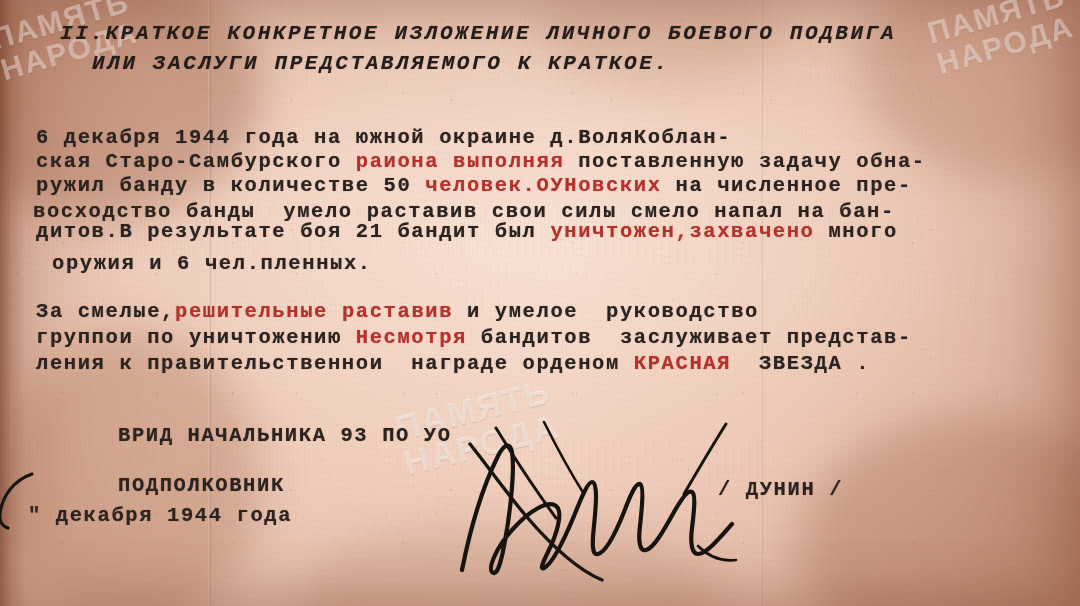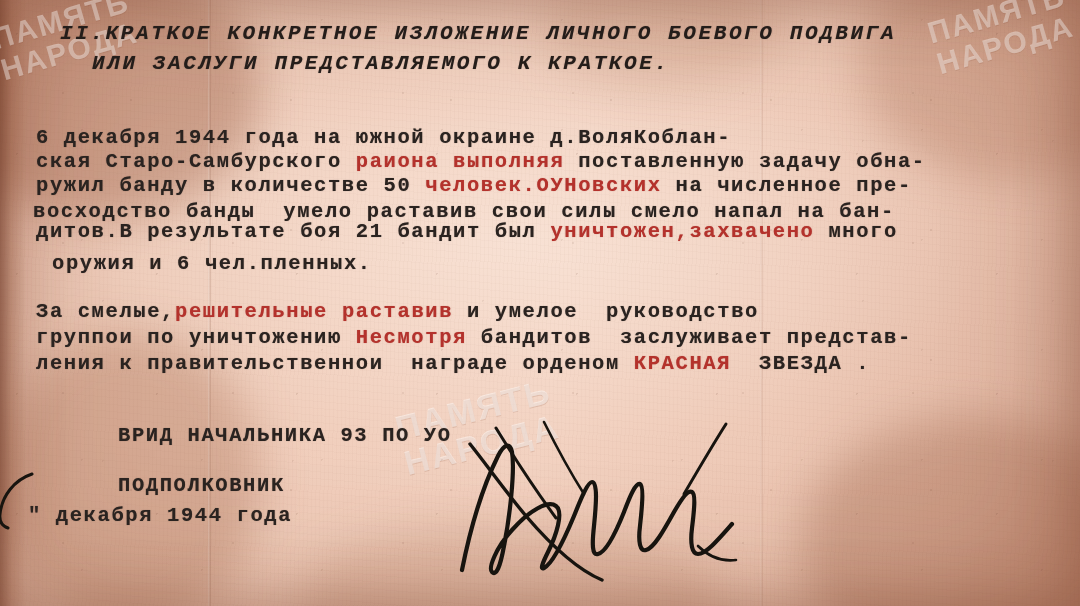--- a/index.html
+++ b/index.html
@@ -189,20 +189,21 @@
     <div class="line body-line" style="left:33px; top:200px;">восходство банды  умело раставив свои силы смело напал на бан-</div>
     <div class="line body-line" style="left:36px; top:220px;">дитов.В результате боя 21 бандит был <span class="red">уничтожен,захвачено</span> много</div>
     <div class="line body-line" style="left:52px; top:252px;">оружия и 6 чел.пленных.</div>
 
     <div class="line body-line" style="left:36px; top:300px;">За смелые,<span class="red">решительные</span> <span class="red">раставив</span> и умелое  руководство</div>
     <div class="line body-line" style="left:36px; top:326px;">группои по уничтожению <span class="red">Несмотря</span> бандитов  заслуживает представ-</div>
     <div class="line body-line" style="left:36px; top:352px;font-family:Liberation Mono, monospace;">ления к правительственнои  награде орденом <span class="red">КРАСНАЯ</span>  ЗВЕЗДА .</div>
 
     <div class="line body-line" style="left:118px; top:424px;">ВРИД НАЧАЛЬНИКА 93 ПО УО</div>
     <div class="line body-line" style="left:118px; top:450px;margin-top:24px;">ПОДПОЛКОВНИК</div>
+    <div class="line body-line" style="left:718px; top:478px;">/ ДУНИН /</div>
     <div class="line body-line" style="left:28px; top:504px;">" декабря 1944 года</div>
   </div>
 
   <svg class="signature" viewBox="0 0 320 170">
     <g fill="none" stroke="#17140f" stroke-linecap="round" stroke-linejoin="round">
       <path d="M10,150 C20,100 34,60 46,36 C52,24 58,22 60,32 C63,50 58,96 52,126 C48,148 44,156 40,152 C36,148 44,128 60,110 C78,90 96,80 104,86 C112,92 104,116 96,132 C90,144 88,150 92,148 C100,144 112,120 122,96 C130,76 136,62 140,62 C146,62 144,86 142,106 C140,124 140,136 146,134 C154,132 164,112 172,92 C178,76 184,62 188,64 C192,66 190,88 188,106 C186,122 188,132 194,130 C202,128 212,110 222,92 C230,78 236,70 240,72 C244,74 242,92 240,108 C238,124 240,134 246,134 C254,134 266,120 280,104" stroke-width="4.2"></path>
       <path d="M18,24 C34,44 54,72 74,96 C98,124 126,150 150,160" stroke-width="3.4"></path>
       <path d="M44,8 C60,34 82,68 104,98" stroke-width="3"></path>
       <path d="M92,2 C104,26 118,52 132,74" stroke-width="2.6"></path>
       <path d="M246,126 C256,136 268,142 284,140" stroke-width="2.6"></path>

